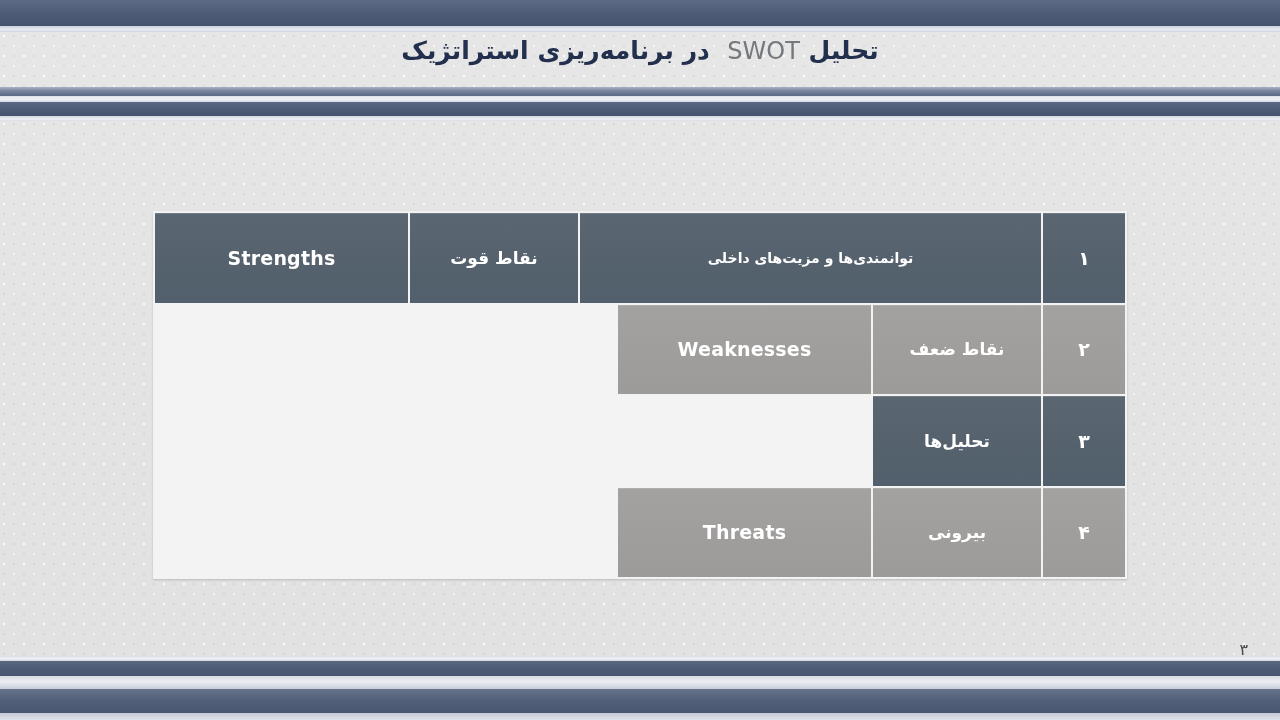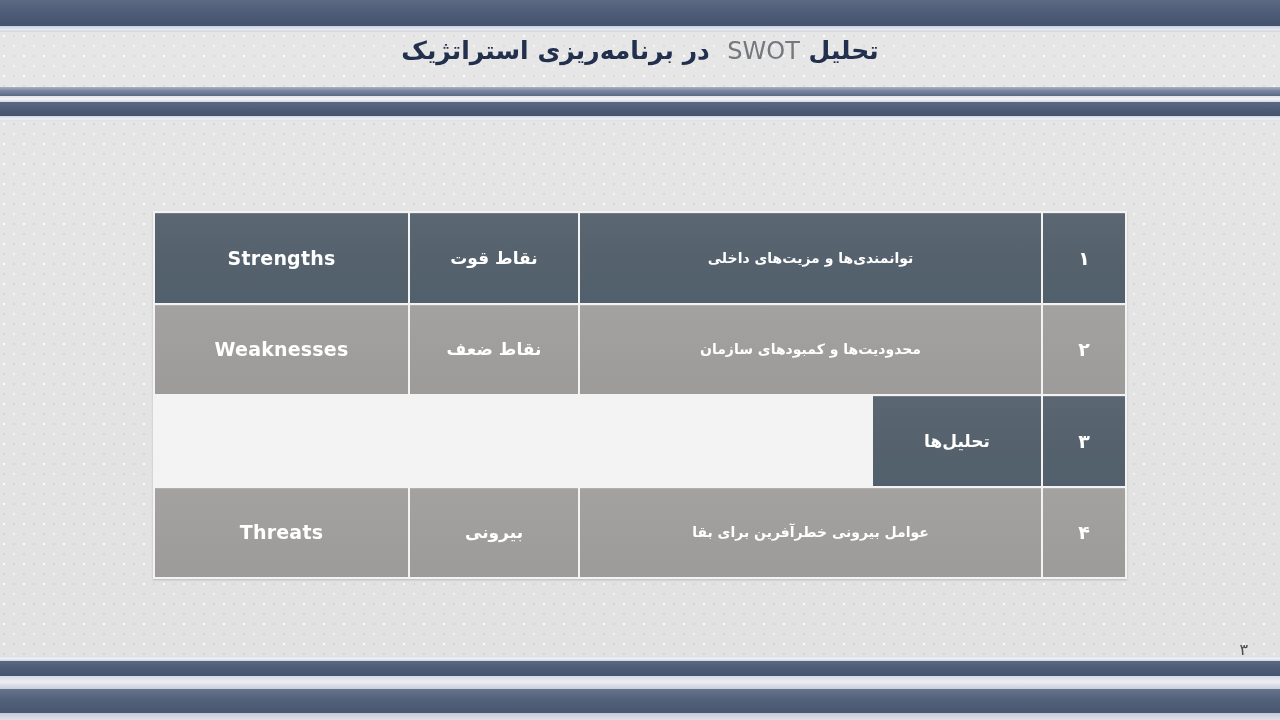--- a/index.html
+++ b/index.html
@@ -119,33 +119,31 @@
 
     <div class="row dark">
       <div class="cell c-num">۱</div>
       <div class="cell c-desc">توانمندی‌ها و مزیت‌های داخلی</div>
       <div class="cell c-fa">نقاط قوت</div>
       <div class="cell c-en">Strengths</div>
     </div>
 
     <div class="row light">
       <div class="cell c-num">۲</div>
-      <div class="cell c-desc">محدودیت‌ها و کمبودهای سازمان</div>
       <div class="cell c-fa">نقاط ضعف</div>
       <div class="cell c-en">Weaknesses</div>
     </div>
 
     <div class="row dark">
       <div class="cell c-num">۳</div>
       <div class="cell c-fa">تحلیل‌ها</div>
     </div>
 
     <div class="row light">
       <div class="cell c-num">۴</div>
-      <div class="cell c-desc">عوامل بیرونی خطرآفرین برای بقا</div>
       <div class="cell c-fa">بیرونی</div>
       <div class="cell c-en">Threats</div>
     </div>
 
   </div>
 
   <div class="page-num">۳</div>
 
   <div class="band band-bot-a"></div>
   <div class="band band-bot-b"></div>

